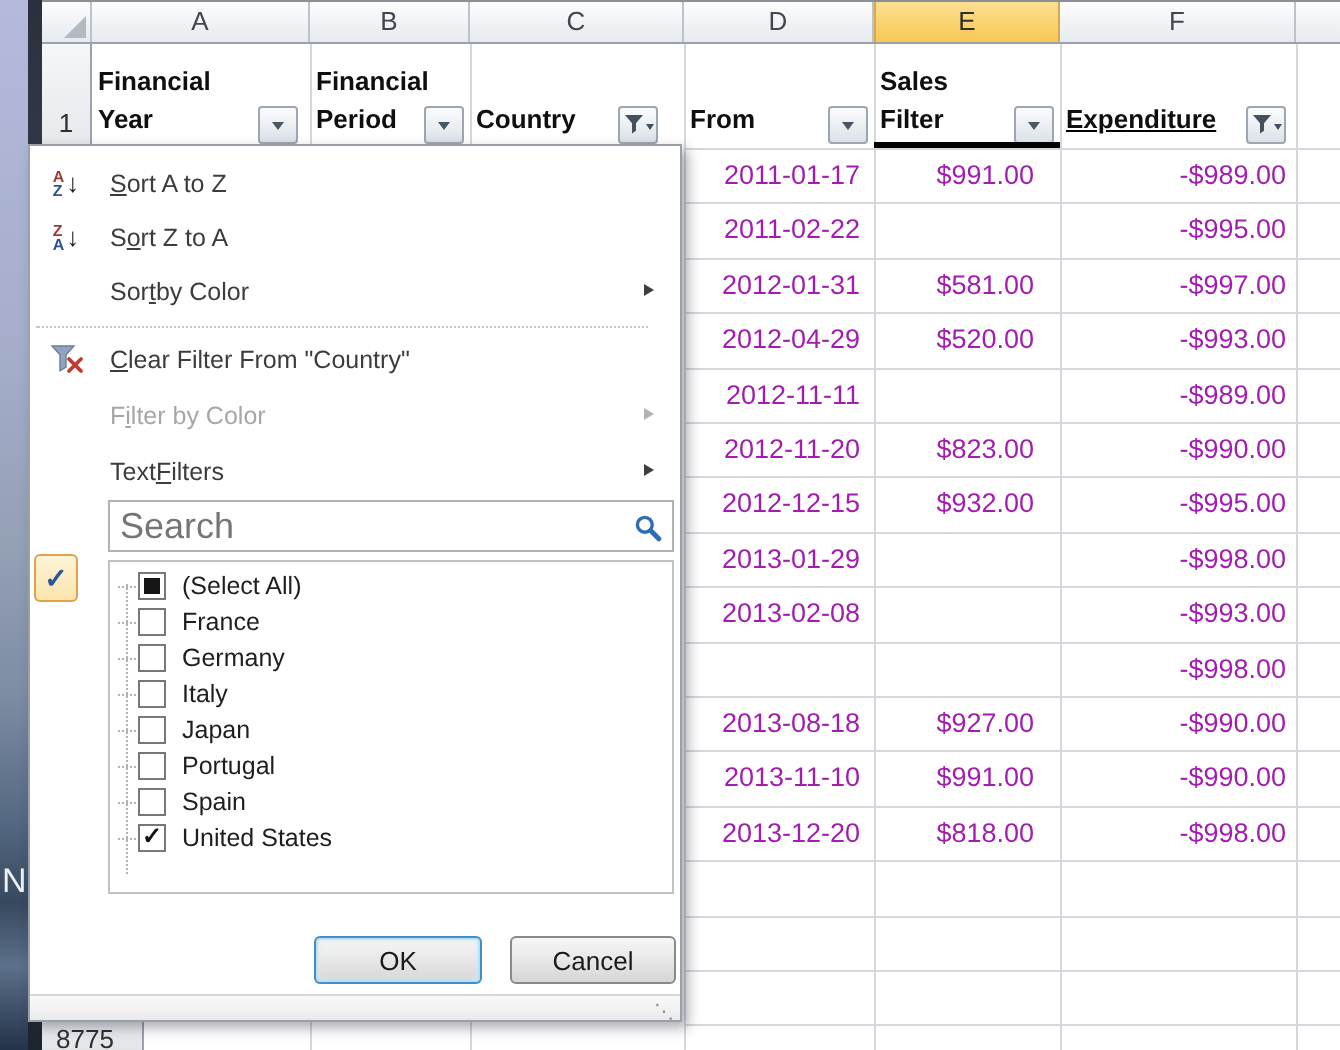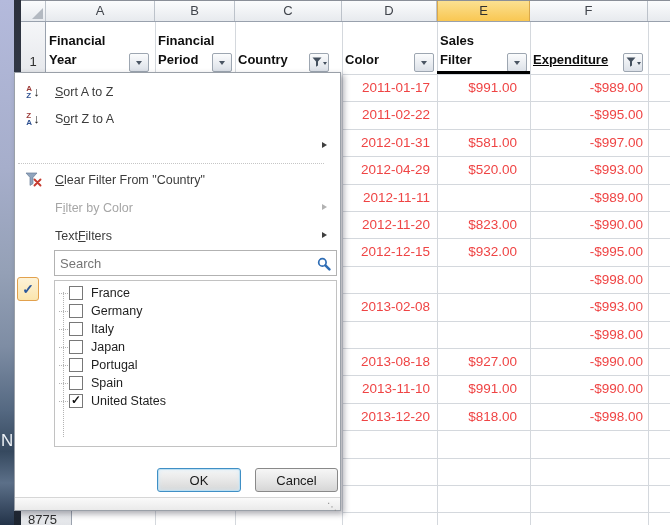--- a/index.html
+++ b/index.html
@@ -37,21 +37,21 @@
       display:flex;align-items:center;justify-content:center;}
   .fb-a{left:129px;} .fb-b{left:212px;} .fb-c{left:309px;} .fb-d{left:414px;} .fb-e{left:507px;} .fb-f{left:623px;}
   .dd-tri{width:0;height:0;border:3.5px solid transparent;border-top:4.5px solid #4a5563;margin-top:4px;}
   .mini-tri{width:0;height:0;border:2.5px solid transparent;border-top:3.5px solid #44505e;margin:3px 0 0 1px;}
   .active-cell-border{position:absolute;left:437px;top:71px;width:93px;height:3px;background:#000;z-index:5;}
   
   .vl{position:absolute;top:21px;bottom:0;width:1px;background:#d4d8dd;z-index:2;}
   .hline{position:absolute;left:342px;width:328px;height:1px;background:#d4d8dd;z-index:2;}
   
   .sheet-row{position:absolute;left:0;width:670px;height:27.4px;z-index:3;}
-  .cell{position:absolute;top:0;height:27.4px;line-height:27.4px;text-align:right;font-size:13.5px;color:#ef4444;}
+  .cell{position:absolute;top:0;height:27.4px;line-height:27.4px;text-align:right;font-size:13.5px;color:#a21caf;}
   .c-date{left:342px;width:88px;} .c-sales{left:437px;width:80px;} .c-exp{left:530px;width:113px;}
   .bottom-rowhdr{position:absolute;left:21px;top:511px;width:51px;height:14px;overflow:hidden;z-index:4;
       background:linear-gradient(#eef0f2,#e2e4e8);border-right:1px solid #9aa2ae;box-sizing:border-box;
       font-size:13px;line-height:17px;padding-left:7px;color:#2e2e2e;}
   
   .filter-panel{position:absolute;left:14px;top:72px;width:327px;height:439px;box-sizing:border-box;
       background:#fff;border:1px solid #9aa0a8;z-index:20;box-shadow:3px 3px 6px rgba(40,40,55,.38);}
   .menu-item{position:absolute;left:1px;right:1px;height:27px;}
   .mi-icon{position:absolute;left:4px;top:0;bottom:0;width:26px;display:flex;align-items:center;justify-content:center;}
   .mi-label{position:absolute;left:39px;top:0;bottom:0;display:flex;align-items:center;font-size:12.5px;color:#3c3c3c;}
@@ -61,21 +61,21 @@
   .menu-item.disabled .mi-arrow{border-left-color:#b2b2b2;}
   .menu-sep{position:absolute;left:3px;right:16px;top:90px;border-top:1px dotted #c6c6c6;}
   .sl{display:inline-flex;flex-direction:column;font-weight:bold;font-size:8px;line-height:7px;}
   .sl i{font-style:normal;} .lt-top{color:#9c3b38;} .lt-bot{color:#2f5191;}
   .sarr{font-size:13px;color:#1a1a1a;margin-left:1px;}
   .gutter-check{position:absolute;left:2px;top:204px;width:22px;height:24px;box-sizing:border-box;
       background:linear-gradient(#fdf3d8,#fbe5ad);border:1px solid #e2a14d;border-radius:3px;
       display:flex;align-items:center;justify-content:center;color:#2b579a;font-weight:bold;font-size:14px;}
   .search-box{position:absolute;left:39px;top:177px;width:283px;height:26px;box-sizing:border-box;
       border:1px solid #b2b2b2;background:#fff;}
-  .search-box input{width:calc(100% - 24px);height:100%;border:none;outline:none;font-size:13px;
+  .search-box input{width:calc(100% - 24px);height:100%;border:none;outline:none;font-size:18px;
       font-family:"Liberation Sans",sans-serif;padding:0 0 0 5px;color:#333;background:transparent;}
   .search-box input::placeholder{color:#757575;opacity:1;}
   .search-glyph{position:absolute;right:5px;top:6px;}
   .filter-list{position:absolute;left:39px;top:207px;width:283px;height:167px;box-sizing:border-box;
       border:1px solid #c2c2c2;background:#fff;padding-top:3px;overflow:hidden;}
   .tree-line{position:absolute;left:8px;top:11px;height:145px;width:0;border-left:1px dotted #b3b3b3;}
   .lst-item{display:flex;align-items:center;height:18px;padding-left:4px;position:relative;}
   .stub{width:9px;border-top:1px dotted #b3b3b3;margin-right:1px;}
   .cb{width:12px;height:12px;border:1px solid #787878;background:#fff;margin-right:5px;position:relative;flex:none;}
   .cb.indeterminate::after{content:"";position:absolute;left:2px;top:2px;right:2px;bottom:2px;background:#161616;}
@@ -146,21 +146,21 @@
 Year</span>
   </div>
 <div class="h-cell h-b">
     <span>Financial
 Period</span>
   </div>
 <div class="h-cell h-c">
     <span>Country</span>
   </div>
 <div class="h-cell h-d">
-    <span>Color</span>
+    <span>From</span>
   </div>
 <div class="h-cell h-e">
     <span>Sales
 Filter</span>
   </div>
 <div class="h-cell h-f">
     <span>Expenditure</span>
   </div>
 
 <div class="fbtn fb-a">
@@ -220,20 +220,21 @@
     <div class="cell c-date">2012-11-20</div>
     <div class="cell c-sales">$823.00</div>
     <div class="cell c-exp">-$990.00</div>
   </div>
     <div class="sheet-row" style="top: 238.4px;">
     <div class="cell c-date">2012-12-15</div>
     <div class="cell c-sales">$932.00</div>
     <div class="cell c-exp">-$995.00</div>
   </div>
     <div class="sheet-row" style="top: 265.8px;">
+    <div class="cell c-date">2013-01-29</div>
     <div class="cell c-sales"></div>
     <div class="cell c-exp">-$998.00</div>
   </div>
     <div class="sheet-row" style="top: 293.2px;">
     <div class="cell c-date">2013-02-08</div>
     <div class="cell c-sales"></div>
     <div class="cell c-exp">-$993.00</div>
   </div>
     <div class="sheet-row" style="top: 320.6px;">
     <div class="cell c-sales"></div>
@@ -284,20 +285,25 @@
         <span class="sarr">↓</span>
     </span>
     <span class="mi-label">
         <span>S</span>
         <u>o</u>
         <span>rt Z to A</span>
       </span>
   </div>
 
   <div class="menu-item" style="top:59px">
+    <span class="mi-label">
+        <span>Sor</span>
+        <u>t</u>
+        <span> by Color</span>
+      </span>
     <span class="mi-arrow"></span>
   </div>
 
   <div class="menu-sep"></div>
 
   <div class="menu-item" style="top:93px">
     <span class="mi-icon">
       <svg width="17" height="15" viewBox="0 0 17 15">
           <path d="M1 1 H12 L8 5.4 V11.6 L5 13.4 V5.4 Z" fill="#90a4bd" stroke="#6b7f98" stroke-width="0.7"></path>
           <path d="M9.5 7.5 L15.5 13.5 M15.5 7.5 L9.5 13.5" stroke="#c53a2e" stroke-width="1.9" stroke-linecap="round" fill="none"></path>
@@ -340,20 +346,25 @@
           <path d="M8.4 8.4 L12.4 12.4" stroke="#2e6db5" stroke-width="2.5" stroke-linecap="round"></path>
         </svg>
     </span>
   </div>
 
   <div class="filter-list">
     <div class="tree-line"></div>
     <div id="filter-list-items">
         <div class="lst-item">
     <span class="stub"></span>
+    <span class="cb indeterminate"></span>
+    <span class="lbl">(Select All)</span>
+  </div>
+        <div class="lst-item">
+    <span class="stub"></span>
     <span class="cb unchecked"></span>
     <span class="lbl">France</span>
   </div>
         <div class="lst-item">
     <span class="stub"></span>
     <span class="cb unchecked"></span>
     <span class="lbl">Germany</span>
   </div>
         <div class="lst-item">
     <span class="stub"></span>

